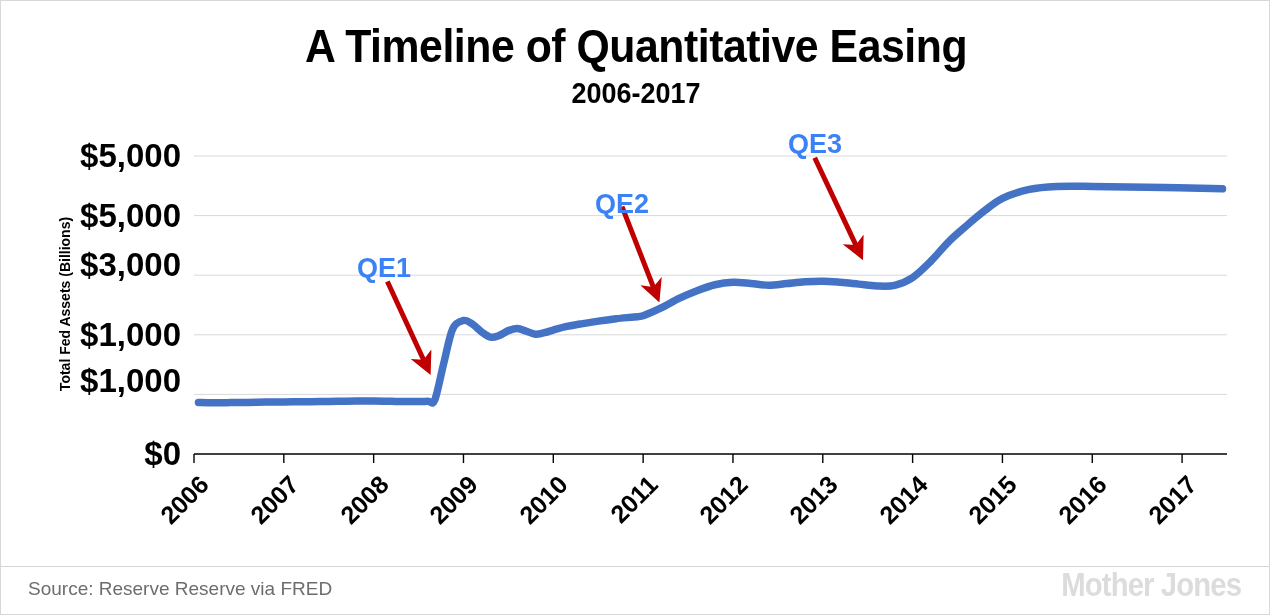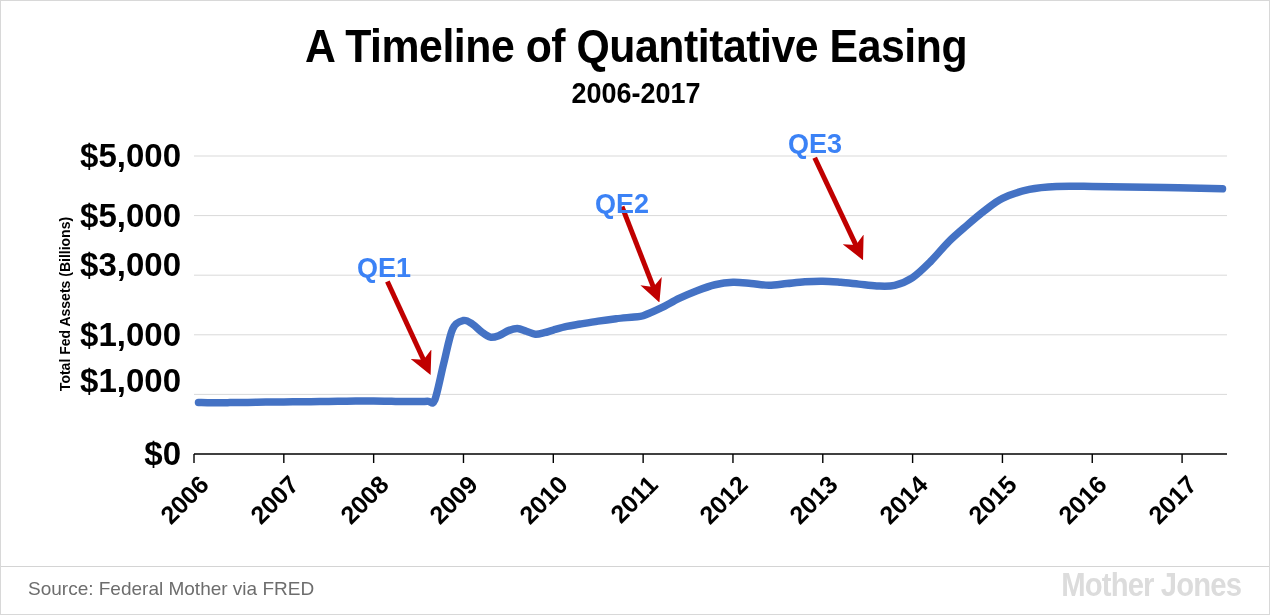--- a/index.html
+++ b/index.html
@@ -179,16 +179,16 @@
       </g>
   </svg>
 
   <div id="qe-labels">
       <div class="qe-label" style="left: 356px; top: 252px;">QE1</div>
       <div class="qe-label" style="left: 594px; top: 188px;">QE2</div>
       <div class="qe-label" style="left: 787px; top: 128px;">QE3</div>
     </div>
 
   <div class="footer-rule"></div>
-  <div class="source">Source:  Federal Mother via FRED</div>
+  <div class="source">Source:  Reserve Reserve via FRED</div>
   <div class="logo">Mother Jones</div>
 
 </div>
 
 </body></html>

